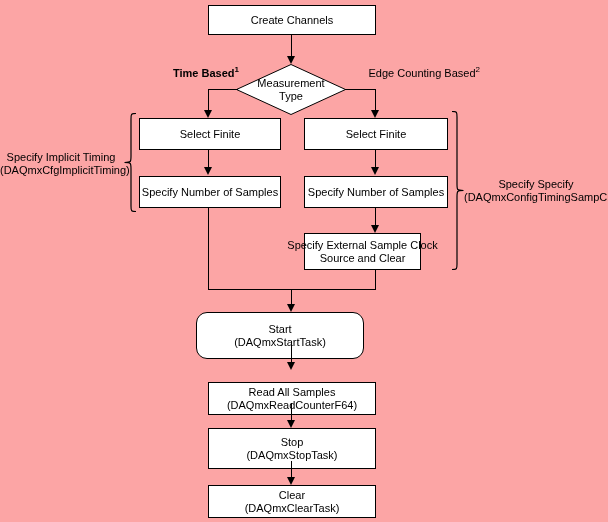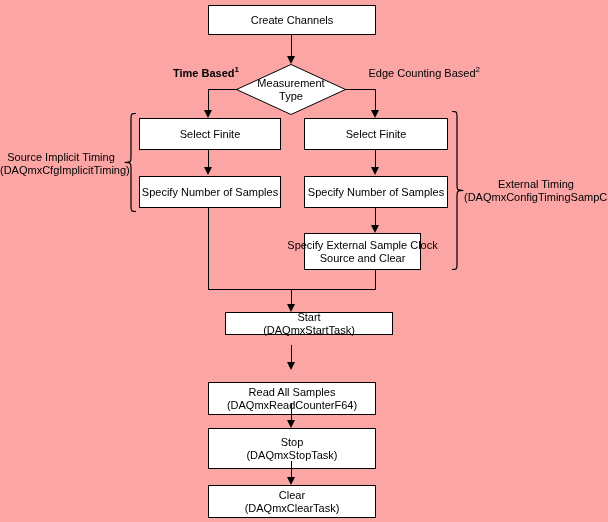--- a/index.html
+++ b/index.html
@@ -91,41 +91,41 @@
     <span>Specify External Sample Clock</span>
     <span>Source and Clear</span>
   </div>
 
   <div style="position:absolute; left:123px; top:113px;">
     <svg width="14" height="99" viewBox="0 0 14 99">
       <path d="M 13 0.5 C 8 0.5 8 1 8 6 L 8 43 C 8 49 8 49.5 1.5 49.5 C 8 49.5 8 50 8 56 L 8 93 C 8 98 8 98.5 13 98.5" fill="none" stroke="#000000" stroke-width="1.2"></path>
     </svg>
   </div>
   <div class="anno" style="left:0px; top:151px; width:122px;">
-    <div>Source Implicit Timing</div>
+    <div>Specify Implicit Timing</div>
     <div>(DAQmxCfgImplicitTiming)</div>
   </div>
 
   <div style="position:absolute; left:451px; top:111px;">
     <svg width="14" height="159" viewBox="0 0 14 159">
       <path d="M 1 0.5 C 6 0.5 6 1 6 6 L 6 73 C 6 79 6 79.5 12.5 79.5 C 6 79.5 6 80 6 86 L 6 153 C 6 158 6 158.5 1 158.5" fill="none" stroke="#000000" stroke-width="1.2"></path>
     </svg>
   </div>
   <div class="anno" style="left:464px; top:178px; width:144px;">
-    <div>External Timing</div>
+    <div>Specify Specify</div>
     <div>(DAQmxConfigTimingSampClk)</div>
   </div>
 
   <div class="vline" style="left:208px; top:208px; height:82px;"></div>
   <div class="vline" style="left:375px; top:270px; height:20px;"></div>
   <div class="hline" style="left:208px; top:289px; width:168px;"></div>
   <div class="vline" style="left:291px; top:289px; height:16px;"></div>
   <div class="ah" style="left:287px; top:304px;"></div>
 
-  <div class="box" style="left:225px; top:312px; width:168px; height:23px;">
+  <div class="box" style="left:196px; top:312px; width:168px; height:47px;border-radius:11px;">
     <span>Start</span>
     <span>(DAQmxStartTask)</span>
   </div>
   <div class="vline" style="left:291px; top:345px; height:17px;"></div>
   <div class="ah" style="left:287px; top:362px;"></div>
 
   <div class="box" style="left:208px; top:382px; width:168px; height:33px;align-items:center;">
     <span>Read All Samples</span>
     <span>(DAQmxReadCounterF64)</span>
   </div>

